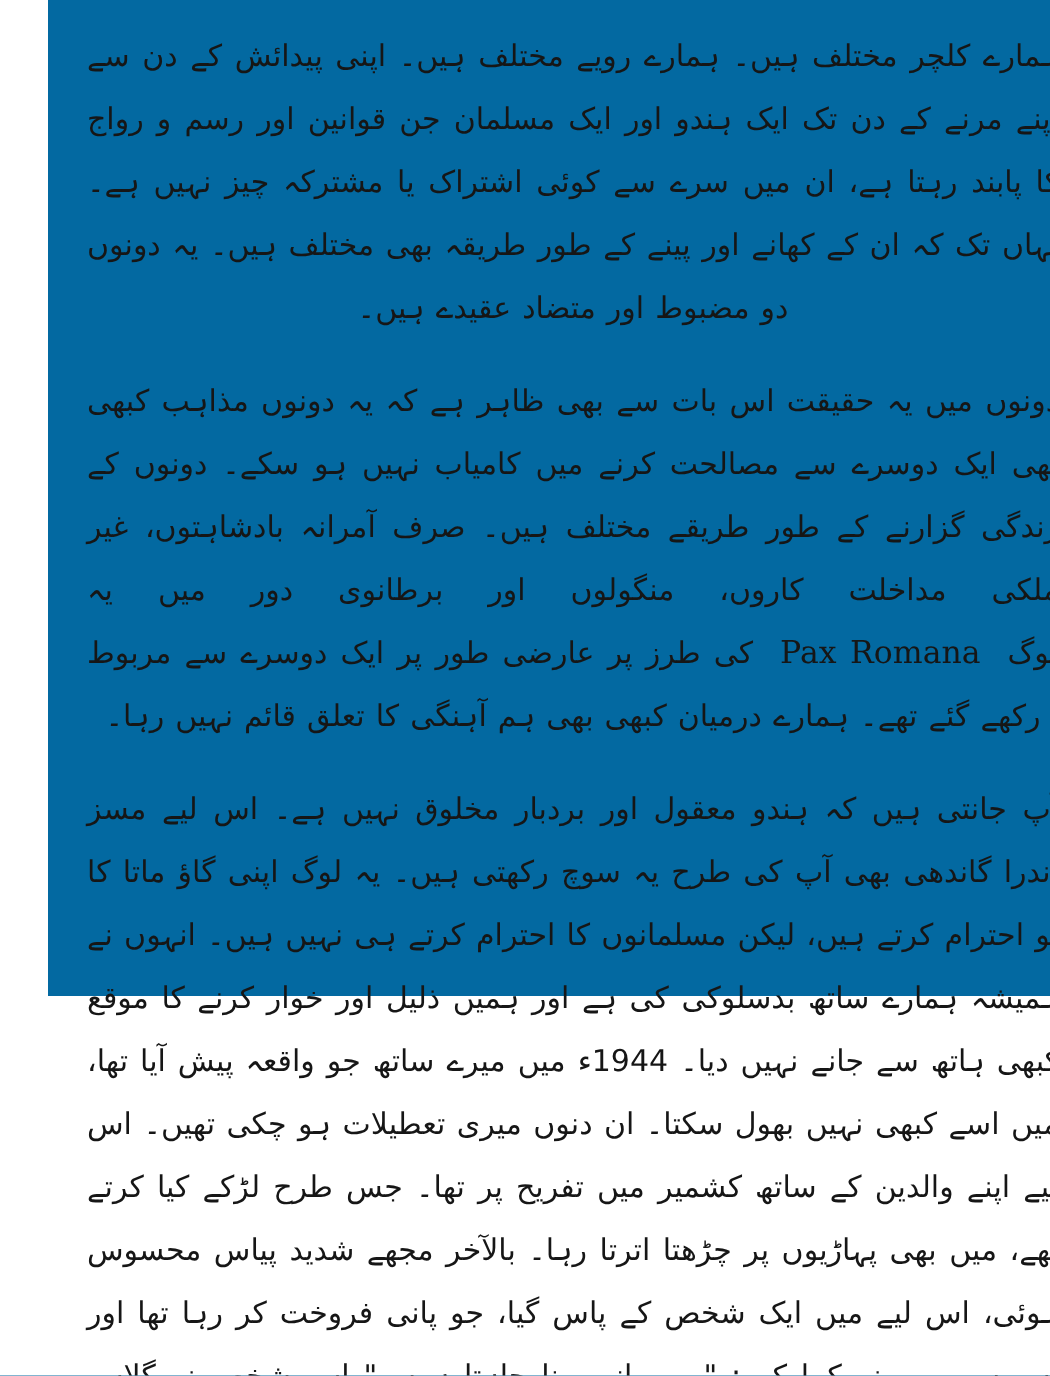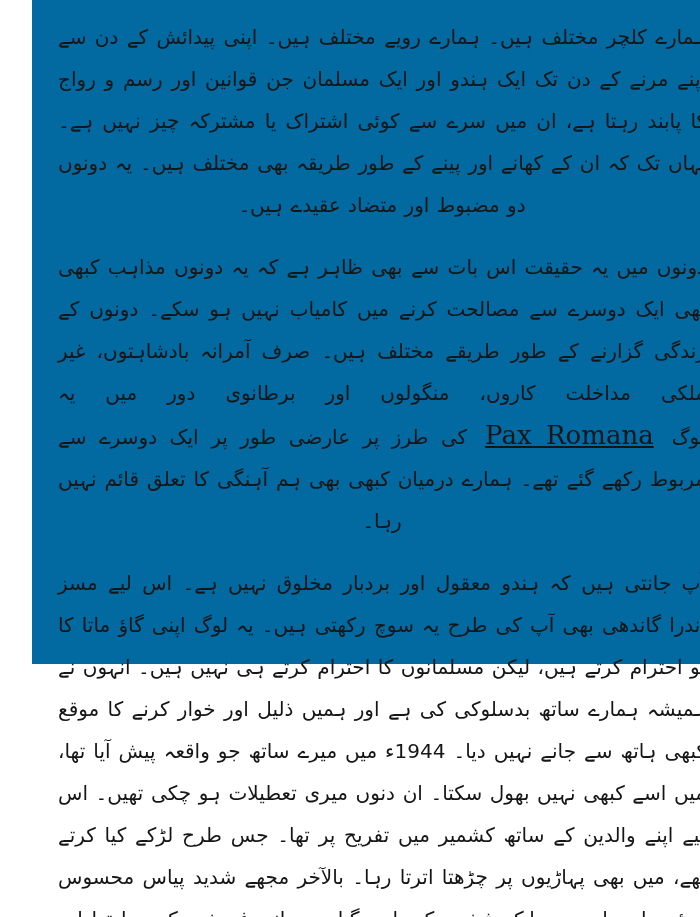--- a/index.html
+++ b/index.html
@@ -26,26 +26,25 @@
     margin-left: 32px;
   }
   .para {
     margin: 0 0 20px 0;
     text-align: justify;
     text-align-last: center;
     word-spacing: 1px;
   }
   .latin {
     font-family: "DejaVu Serif", "Liberation Serif", serif;
-    font-size: 26px;
+    font-size: 21px;
     margin: 0 18px;
     white-space: nowrap;
     direction: ltr;
     unicode-bidi: embed;
-    text-decoration: underline;
   }
 </style>
 </head>
 <body>
 
 <div class="page">
 
   <p class="para">ہمارے کلچر مختلف ہیں۔ ہمارے رویے مختلف ہیں۔ اپنی پیدائش کے دن سے اپنے مرنے کے دن تک ایک ہندو اور ایک مسلمان جن قوانین اور رسم و رواج کا پابند رہتا ہے، ان میں سرے سے کوئی اشتراک یا مشترکہ چیز نہیں ہے۔ یہاں تک کہ ان کے کھانے اور پینے کے طور طریقہ بھی مختلف ہیں۔ یہ دونوں دو مضبوط اور متضاد عقیدے ہیں۔</p>
 
   <p class="para"><span>دونوں میں یہ حقیقت اس بات سے بھی ظاہر ہے کہ یہ دونوں مذاہب کبھی بھی ایک دوسرے سے مصالحت کرنے میں کامیاب نہیں ہو سکے۔ دونوں کے زندگی گزارنے کے طور طریقے مختلف ہیں۔ صرف آمرانہ بادشاہتوں، غیر ملکی مداخلت کاروں، منگولوں اور برطانوی دور میں یہ لوگ</span><span class="latin">Pax Romana</span><span>کی طرز پر عارضی طور پر ایک دوسرے سے مربوط رکھے گئے تھے۔ ہمارے درمیان کبھی بھی ہم آہنگی کا تعلق قائم نہیں رہا۔</span></p>

